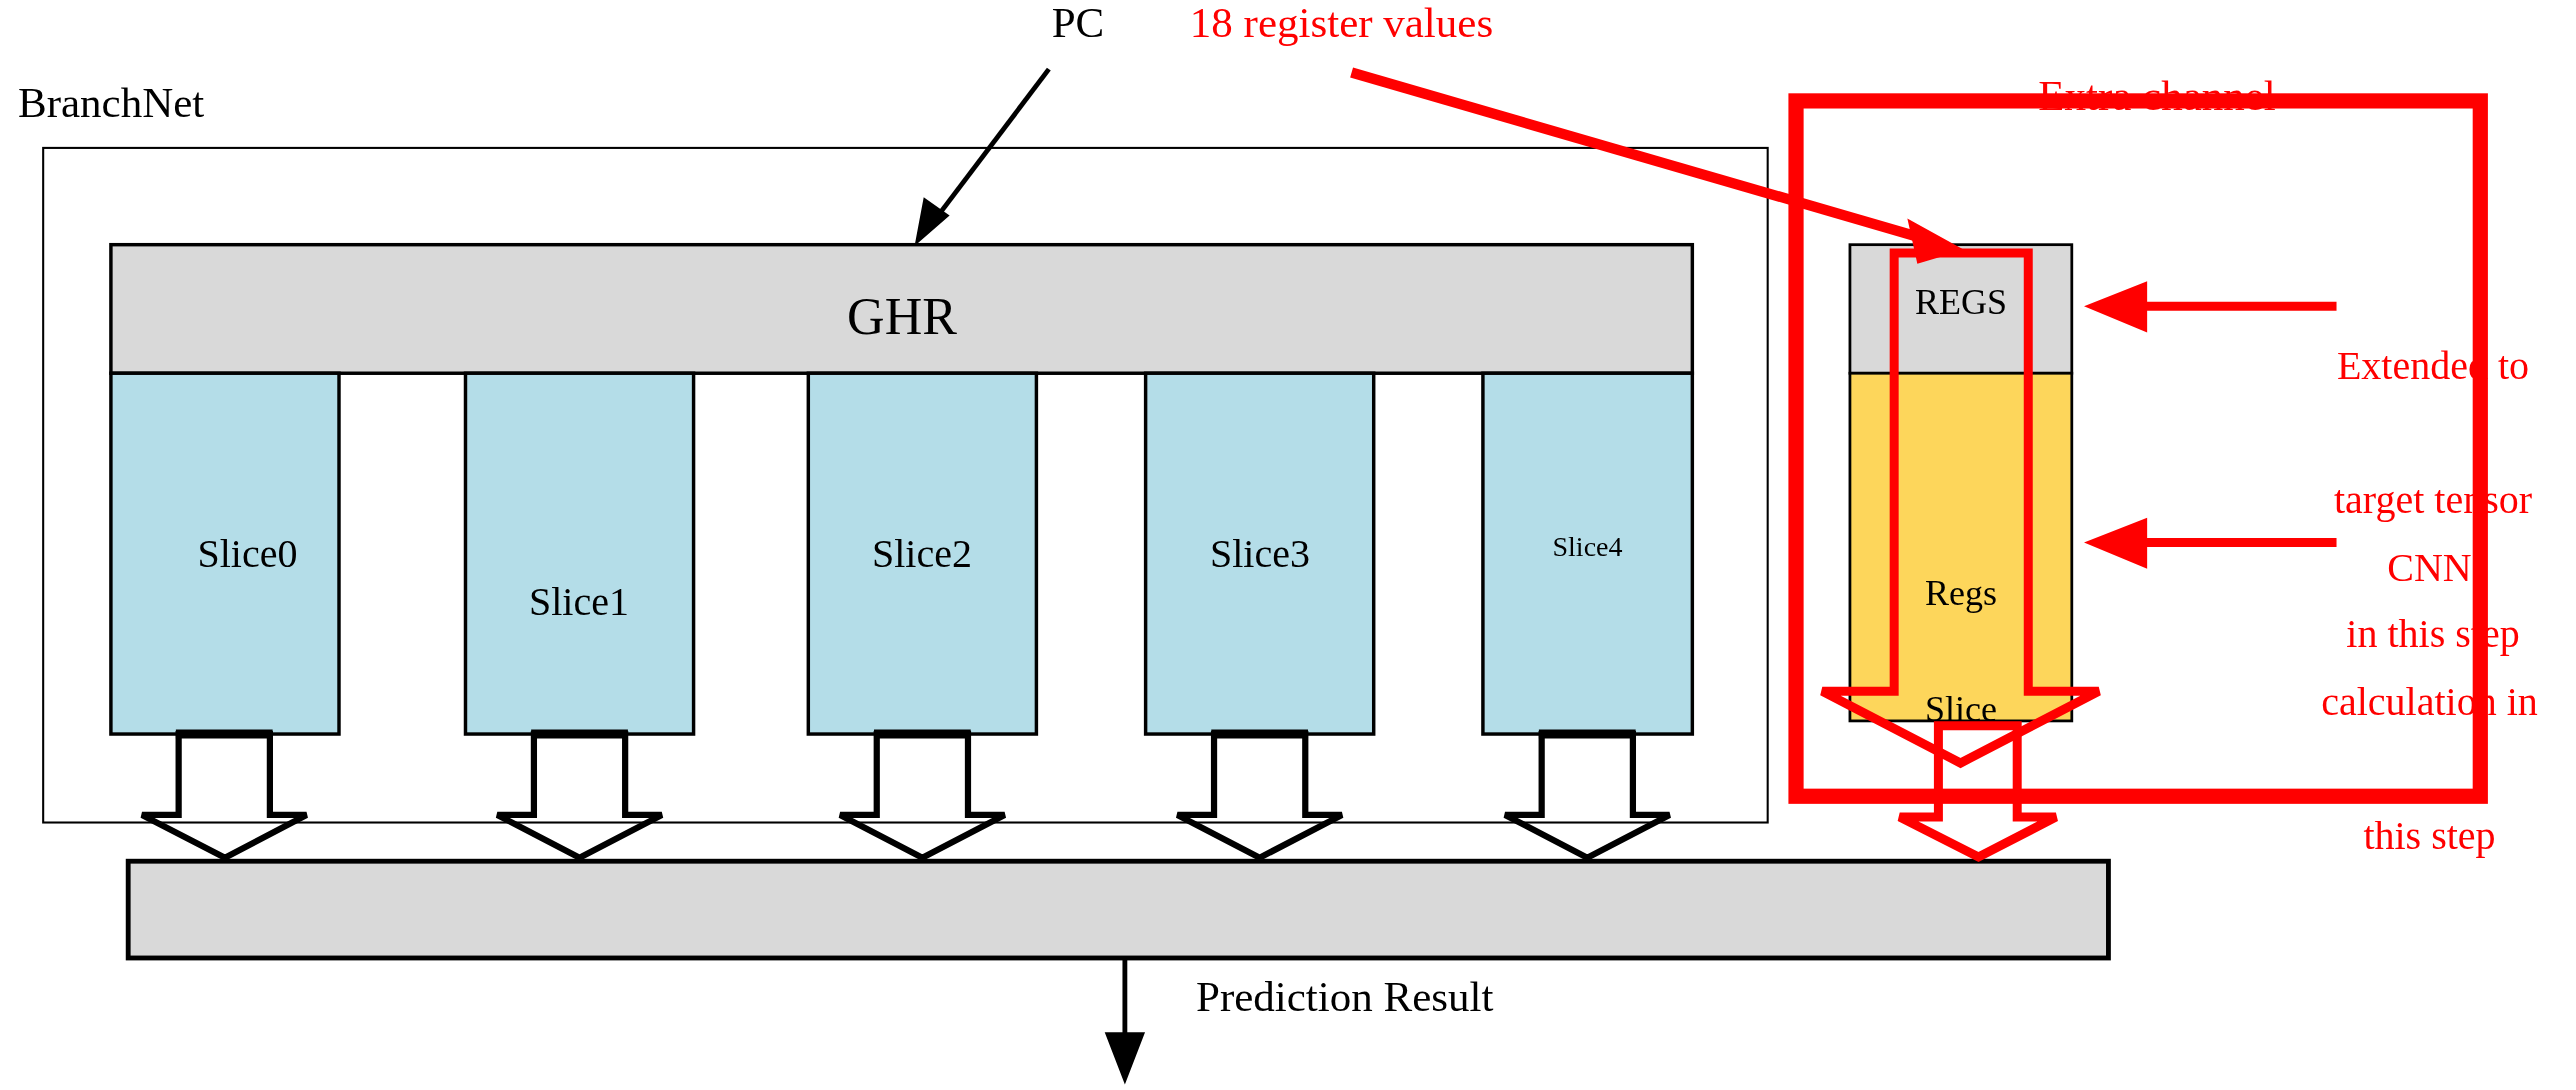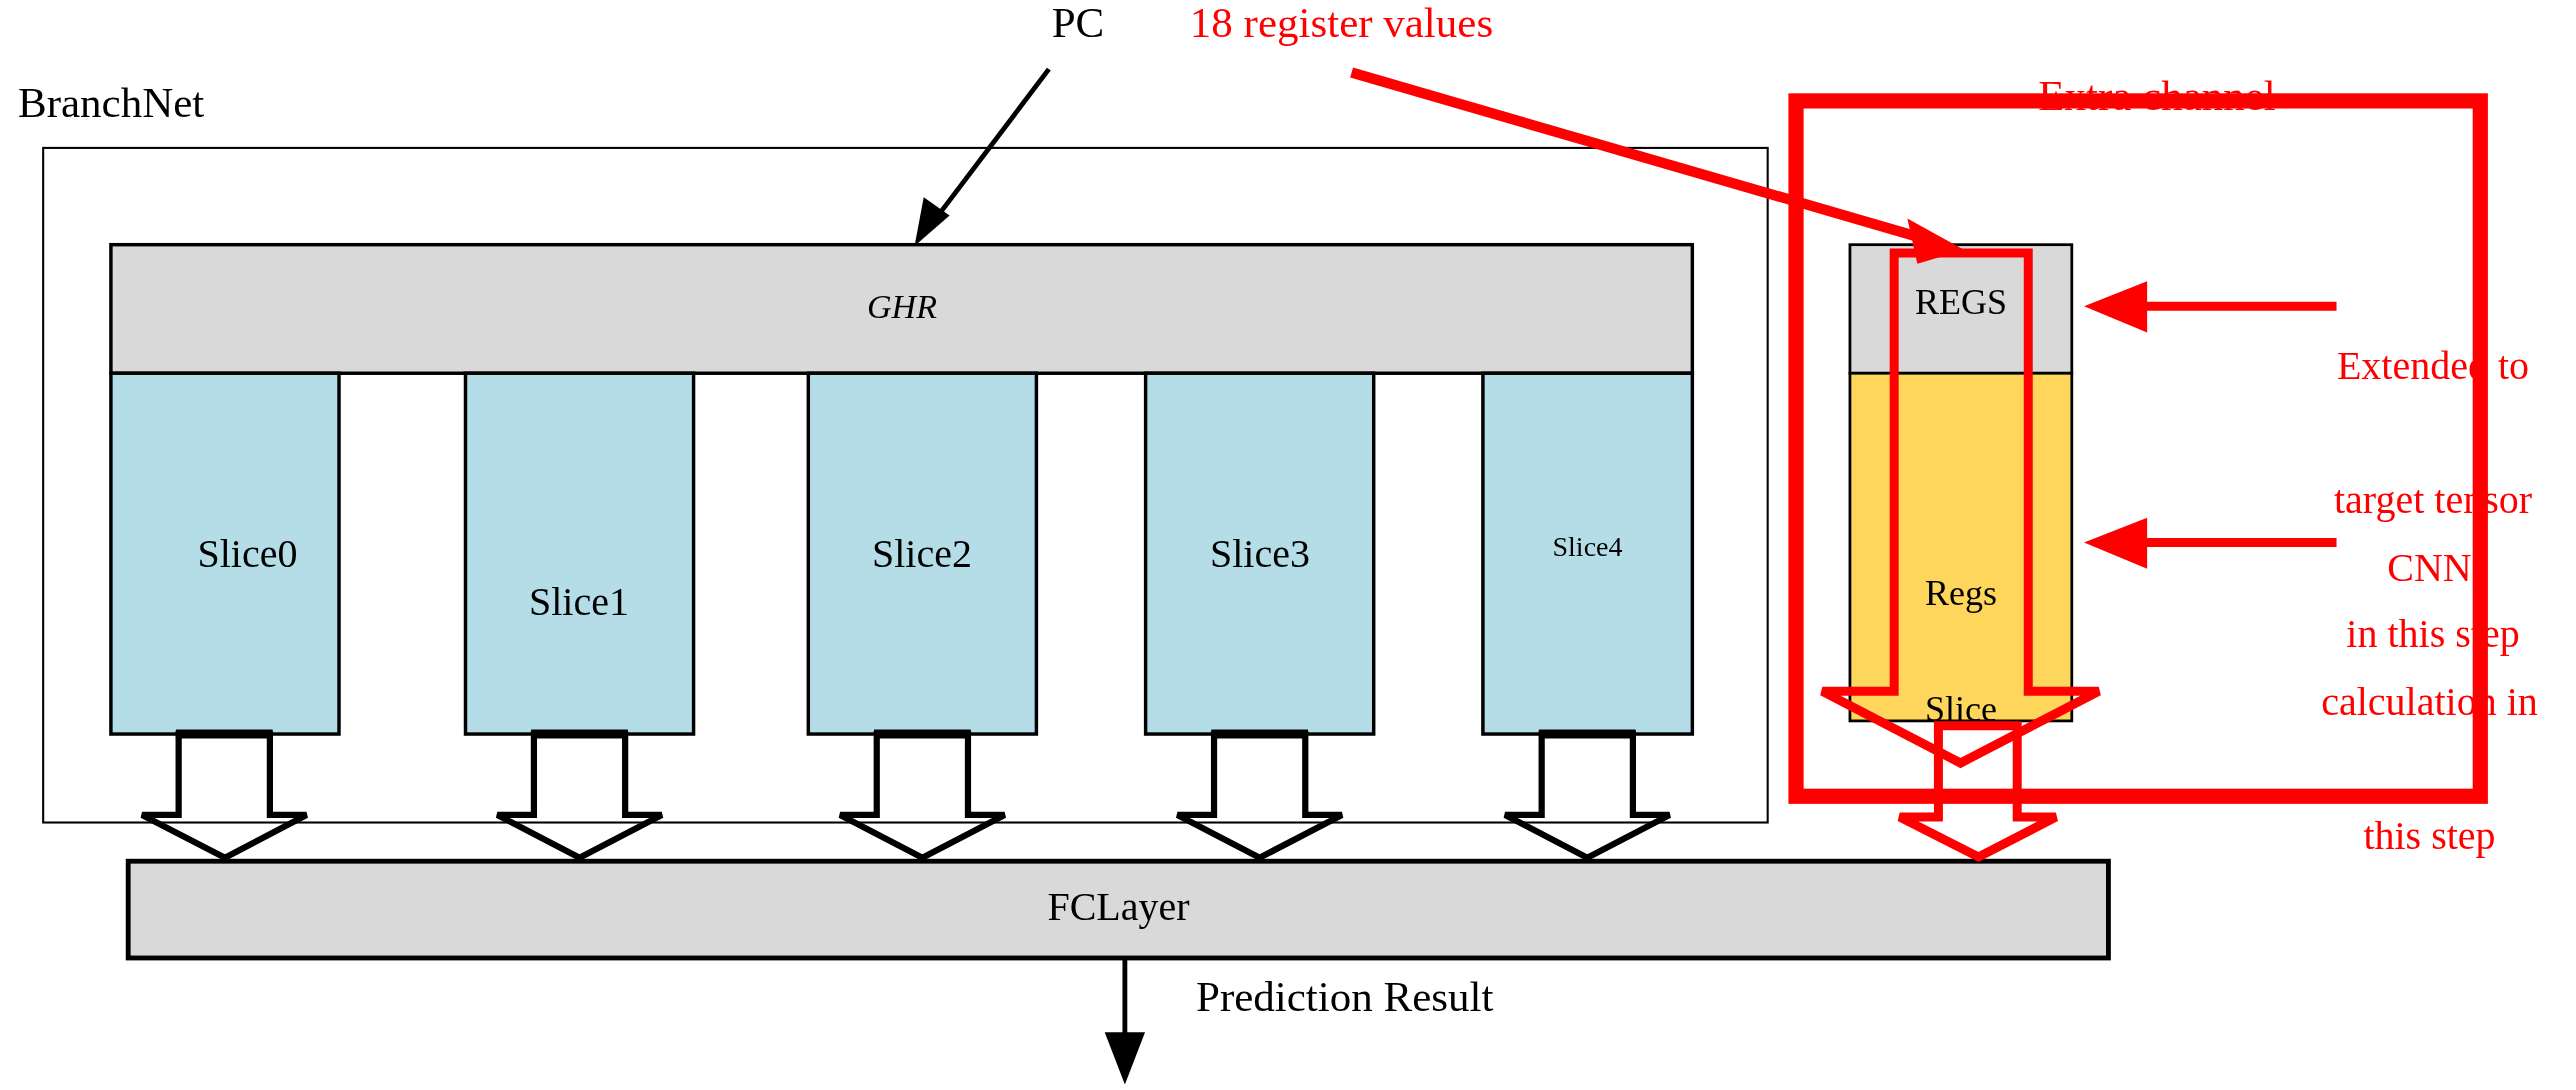--- a/index.html
+++ b/index.html
@@ -82,29 +82,28 @@
     </g>
 
   </svg>
 
   <div class="lbl black" style="left:18px; top:80px; font-size:43px;">BranchNet</div>
 
   <div class="lbl black ctr" style="left:1009px; top:0px; width:138px; font-size:43px;">PC</div>
 
   <div class="lbl red ctr" style="left:1134px; top:0px; width:415px; font-size:43px;">18 register values</div>
 
-  <div class="lbl black ctr" style="left:111px; top:289px; width:1582px; font-size:34px;font-style:italic;">GHR</div>
+  <div class="lbl black ctr" style="left:111px; top:289px; width:1582px; font-size:52px;">GHR</div>
 
   <div class="lbl black ctr" style="left:111px; top:532px; width:273px; font-size:40px;">Slice0</div>
   <div class="lbl black ctr" style="left:465px; top:532px; width:228px; font-size:40px;margin-top:48px;">Slice1</div>
   <div class="lbl black ctr" style="left:808px; top:532px; width:228px; font-size:40px;">Slice2</div>
   <div class="lbl black ctr" style="left:1146px; top:532px; width:228px; font-size:40px;">Slice3</div>
   <div class="lbl black ctr" style="left:1483px; top:532px; width:209px; font-size:28px;">Slice4</div>
 
-  <div class="lbl black ctr" style="left:128px; top:885px; width:1981px; font-size:40px;">FCLayer</div>
 
   <div class="lbl black" style="left:1196px; top:974px; font-size:43px;">Prediction Result</div>
 
   <div class="lbl black ctr" style="left:1850px; top:283px; width:222px; font-size:36px;">REGS</div>
 
   <div class="lbl black ctr" style="left:1850px; top:496px; width:222px; font-size:36px;">
     <div>Regs</div>
     <div>Slice</div>
   </div>
 

